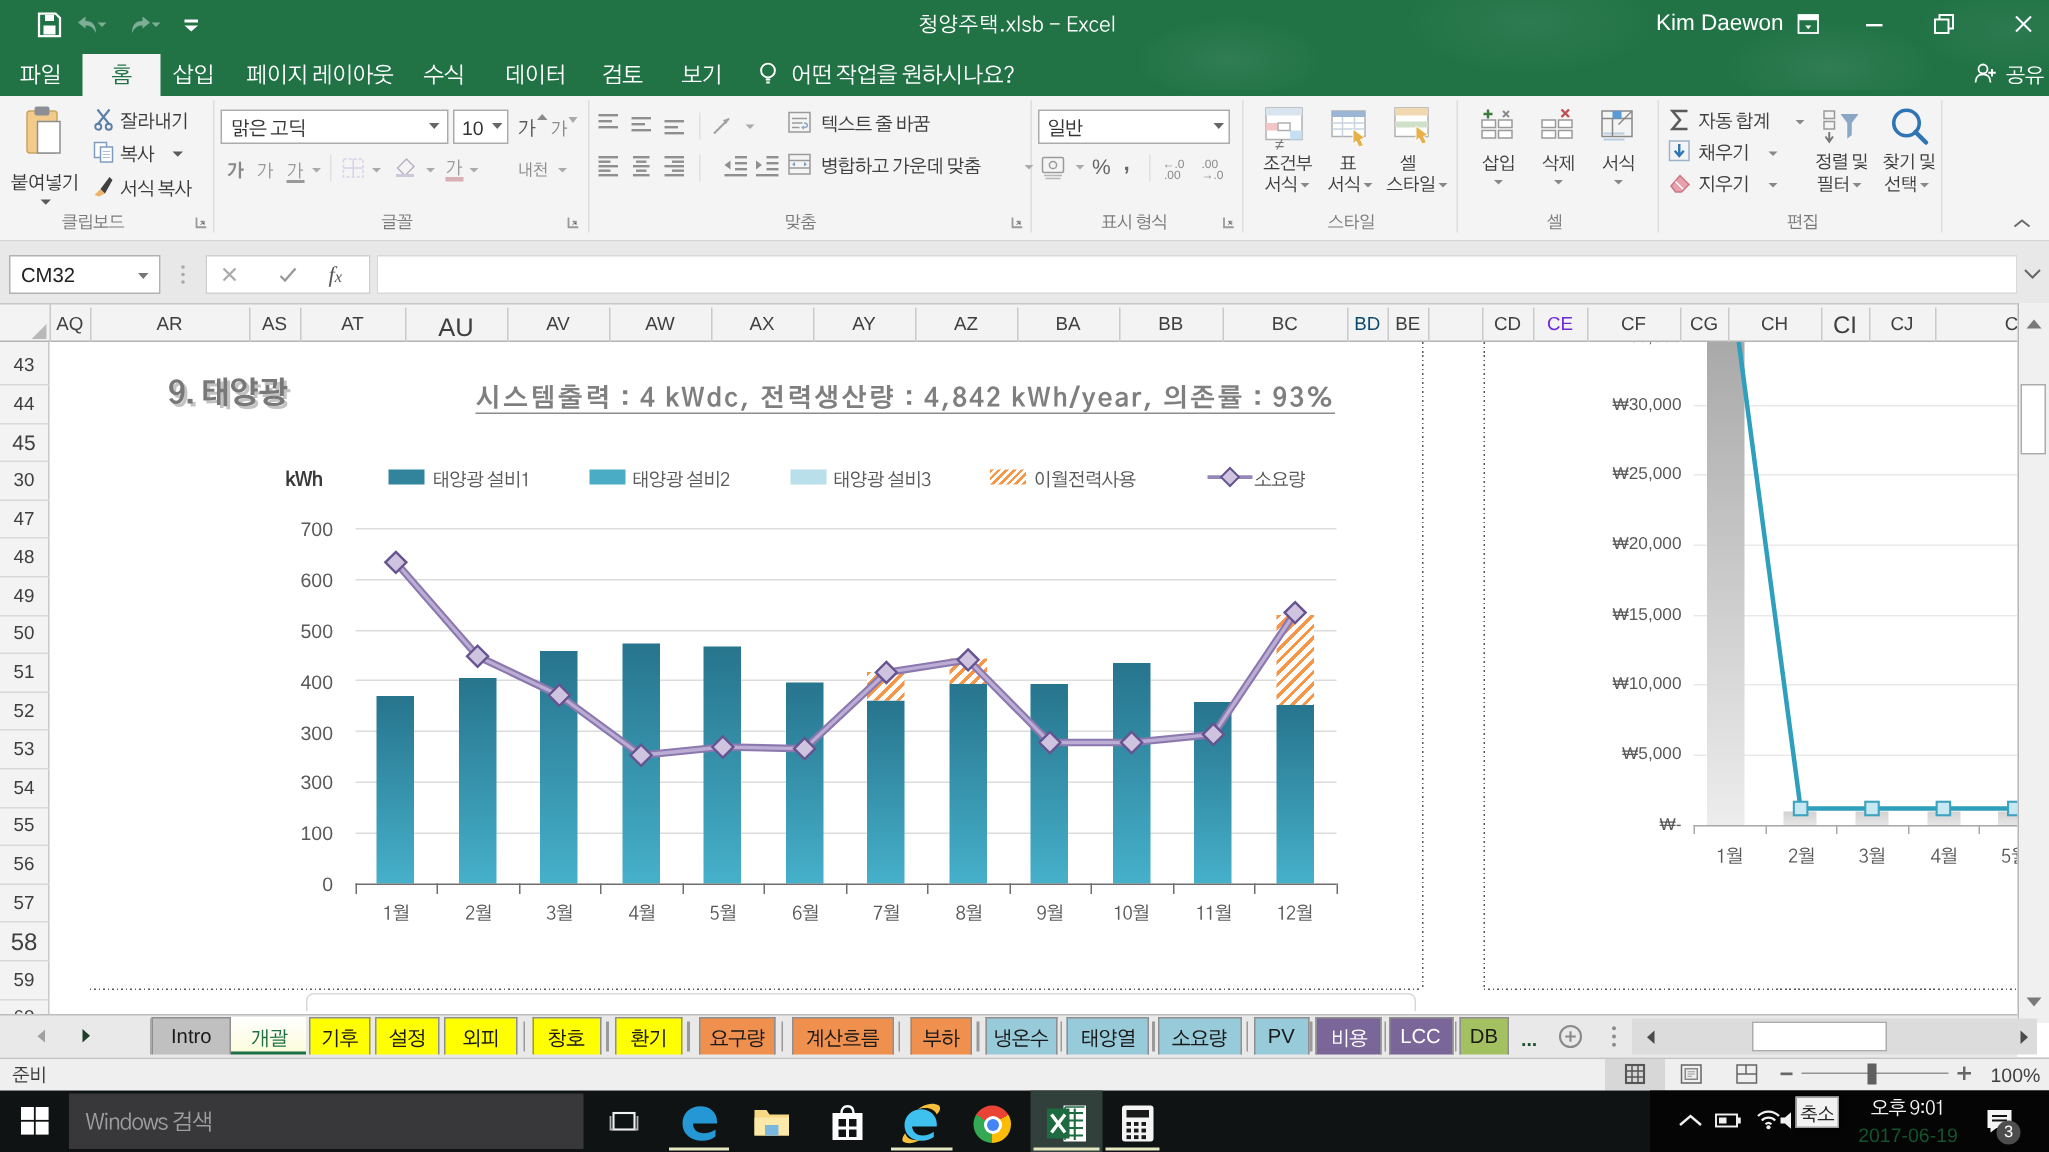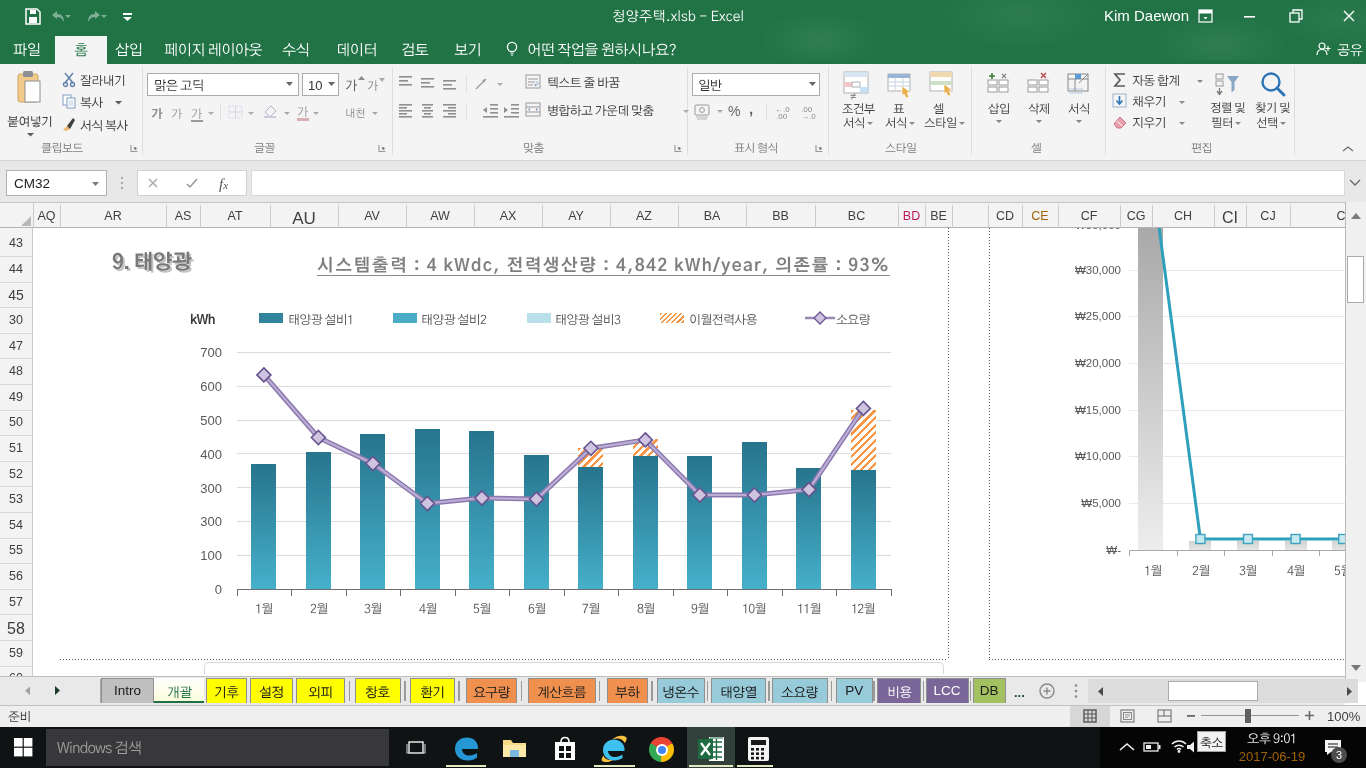--- a/index.html
+++ b/index.html
@@ -913,29 +913,29 @@
 <div style="position:absolute;left:576px;transform:translateX(-50%);top:210px;font-size:12.5px;color:#3f3f3f;font-weight:normal;white-space:nowrap;line-height:1;">AY</div>
 <div style="left:678px;top:205px;width:1px;height:23px;background:#cacaca"></div>
 <div style="position:absolute;left:644px;transform:translateX(-50%);top:210px;font-size:12.5px;color:#3f3f3f;font-weight:normal;white-space:nowrap;line-height:1;">AZ</div>
 <div style="left:746px;top:205px;width:1px;height:23px;background:#cacaca"></div>
 <div style="position:absolute;left:712px;transform:translateX(-50%);top:210px;font-size:12.5px;color:#3f3f3f;font-weight:normal;white-space:nowrap;line-height:1;">BA</div>
 <div style="left:815px;top:205px;width:1px;height:23px;background:#cacaca"></div>
 <div style="position:absolute;left:780.5px;transform:translateX(-50%);top:210px;font-size:12.5px;color:#3f3f3f;font-weight:normal;white-space:nowrap;line-height:1;">BB</div>
 <div style="left:898px;top:205px;width:1px;height:23px;background:#cacaca"></div>
 <div style="position:absolute;left:856.5px;transform:translateX(-50%);top:210px;font-size:12.5px;color:#3f3f3f;font-weight:normal;white-space:nowrap;line-height:1;">BC</div>
 <div style="left:925px;top:205px;width:1px;height:23px;background:#cacaca"></div>
-<div style="position:absolute;left:911.5px;transform:translateX(-50%);top:210px;font-size:12.5px;color:#be185d;font-weight:normal;white-space:nowrap;line-height:1;">BD</div>
+<div style="position:absolute;left:911.5px;transform:translateX(-50%);top:210px;font-size:12.5px;color:#0c4a6e;font-weight:normal;white-space:nowrap;line-height:1;">BD</div>
 <div style="left:952px;top:205px;width:1px;height:23px;background:#cacaca"></div>
 <div style="position:absolute;left:938.5px;transform:translateX(-50%);top:210px;font-size:12.5px;color:#3f3f3f;font-weight:normal;white-space:nowrap;line-height:1;">BE</div>
 <div style="left:988px;top:205px;width:1px;height:23px;background:#cacaca"></div>
 <div style="position:absolute;left:970px;transform:translateX(-50%);top:210px;font-size:12.5px;color:#3f3f3f;font-weight:normal;white-space:nowrap;line-height:1;margin-top:28px;">BF</div>
 <div style="left:1022px;top:205px;width:1px;height:23px;background:#cacaca"></div>
 <div style="position:absolute;left:1005px;transform:translateX(-50%);top:210px;font-size:12.5px;color:#3f3f3f;font-weight:normal;white-space:nowrap;line-height:1;">CD</div>
 <div style="left:1058px;top:205px;width:1px;height:23px;background:#cacaca"></div>
-<div style="position:absolute;left:1040px;transform:translateX(-50%);top:210px;font-size:12.5px;color:#a16207;font-weight:normal;white-space:nowrap;line-height:1;">CE</div>
+<div style="position:absolute;left:1040px;transform:translateX(-50%);top:210px;font-size:12.5px;color:#6d28d9;font-weight:normal;white-space:nowrap;line-height:1;">CE</div>
 <div style="left:1120px;top:205px;width:1px;height:23px;background:#cacaca"></div>
 <div style="position:absolute;left:1089px;transform:translateX(-50%);top:210px;font-size:12.5px;color:#3f3f3f;font-weight:normal;white-space:nowrap;line-height:1;">CF</div>
 <div style="left:1152px;top:205px;width:1px;height:23px;background:#cacaca"></div>
 <div style="position:absolute;left:1136px;transform:translateX(-50%);top:210px;font-size:12.5px;color:#3f3f3f;font-weight:normal;white-space:nowrap;line-height:1;">CG</div>
 <div style="left:1214px;top:205px;width:1px;height:23px;background:#cacaca"></div>
 <div style="position:absolute;left:1183px;transform:translateX(-50%);top:210px;font-size:12.5px;color:#3f3f3f;font-weight:normal;white-space:nowrap;line-height:1;">CH</div>
 <div style="left:1246px;top:205px;width:1px;height:23px;background:#cacaca"></div>
 <div style="position:absolute;left:1230px;transform:translateX(-50%);top:210px;font-size:16px;color:#3f3f3f;font-weight:normal;white-space:nowrap;line-height:1;">CI</div>
 <div style="left:1290px;top:205px;width:1px;height:23px;background:#cacaca"></div>
 <div style="position:absolute;left:1268px;transform:translateX(-50%);top:210px;font-size:12.5px;color:#3f3f3f;font-weight:normal;white-space:nowrap;line-height:1;">CJ</div>
@@ -1589,17 +1589,17 @@
 <svg class="kt" style="left:1247.3px;top:743.0px">
     <g fill="#f5f5f5" transform="scale(0.013000,-0.013000)">
       <use href="#gc624r" x="0"></use>
       <use href="#gd6c4r" x="906"></use>
       <use href="#g39r" x="2001"></use>
       <use href="#g3ar" x="2502"></use>
       <use href="#g30r" x="2791"></use>
       <use href="#g31r" x="3292"></use>
     </g>
   </svg>
-<div style="position:absolute;left:1272px;transform:translateX(-50%);top:749.56px;font-size:13px;color:#a16207;font-weight:normal;white-space:nowrap;line-height:1;">2017-06-19</div>
+<div style="position:absolute;left:1272px;transform:translateX(-50%);top:749.56px;font-size:13px;color:#14532d;font-weight:normal;white-space:nowrap;line-height:1;">2017-06-19</div>
 <svg style="position:absolute;left:1322px;top:739px;overflow:visible;" width="22" height="17">
     <path d="M3 1 h16 v12 h-10 l-4 3 v-3 h-2 z" fill="#f5f5f5"></path>
     <path d="M6 5 h10 M6 8 h10" stroke="#101314" stroke-width="1.2"></path>
   </svg>
 <div style="position:absolute;left:1331px;top:747px;width:16px;height:16px;border-radius:50%;background:#4d4d4d;color:#fff;font-size:11px;text-align:center;line-height:16px">3</div>
 </body></html>

